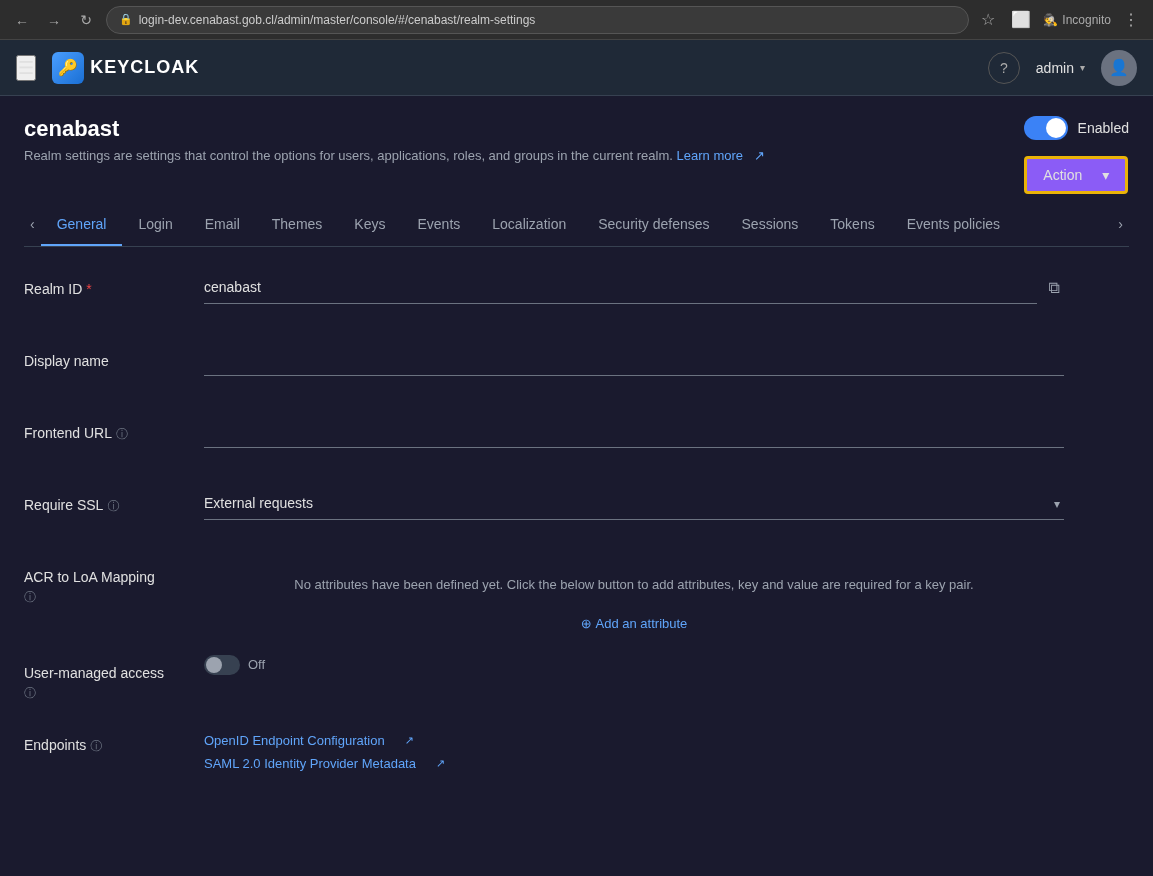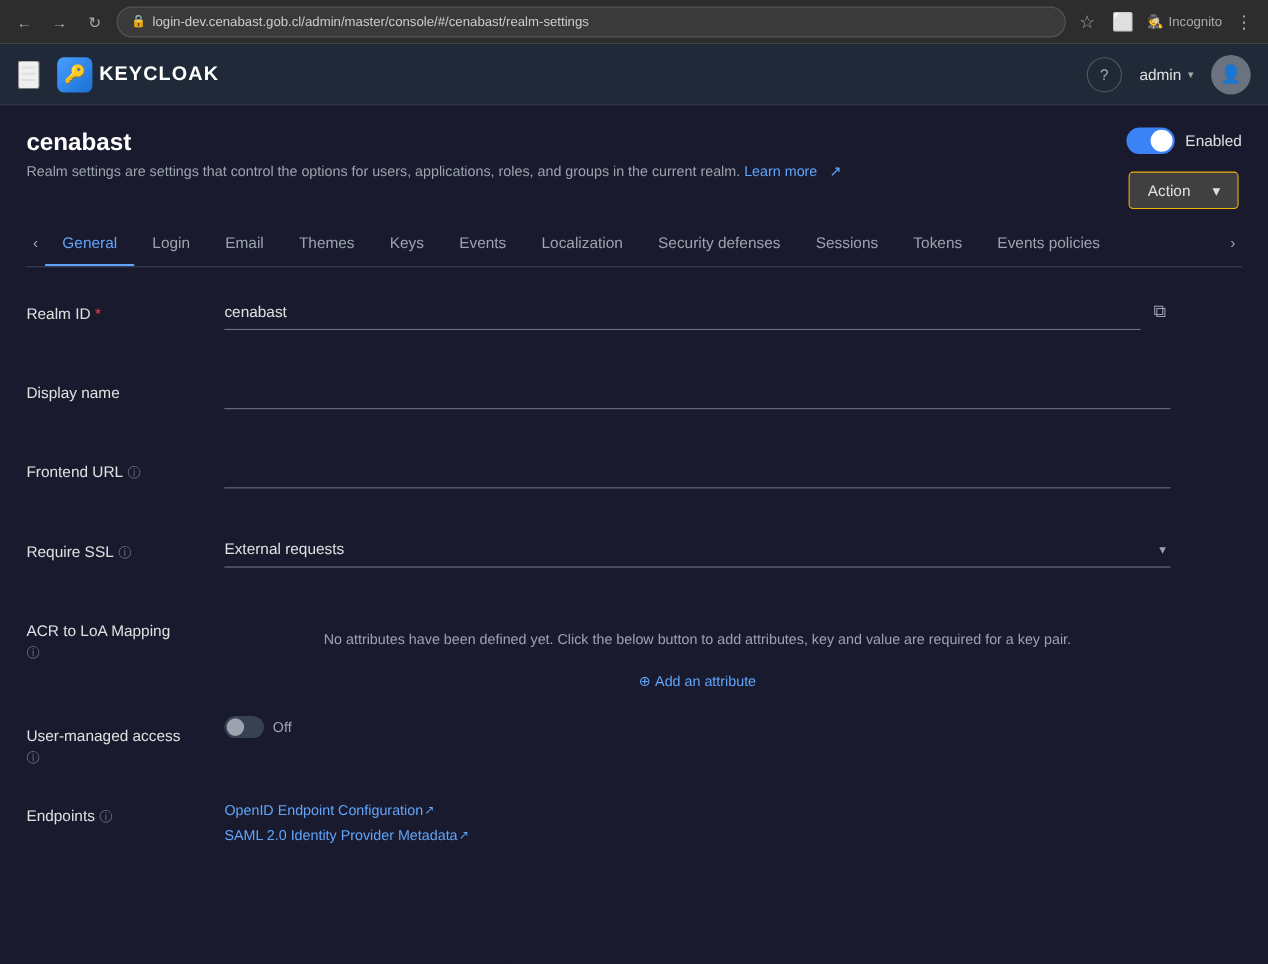--- a/index.html
+++ b/index.html
@@ -160,22 +160,22 @@
       background: #fff;
       border-radius: 50%;
       position: absolute;
       top: 2px; right: 2px;
       transition: left 0.2s;
     }
     .enabled-label {
       color: #e0e0e0; font-size: 14px;
     }
     .action-btn {
-      background: #404040;
-      border: 1px solid #eab308;
+      background: #8b5cf6;
+      border: 3px solid #eab308;
       color: #e0e0e0;
       padding: 8px 16px;
       border-radius: 4px;
       cursor: pointer;
       display: flex; align-items: center; gap: 20px;
       font-size: 14px;
     }
 
     
     .tabs-container {
@@ -329,21 +329,21 @@
     .endpoint-links {
       display: flex;
       flex-direction: column;
       gap: 8px;
       padding-top: 6px;
     }
     .endpoint-link {
       color: #60a5fa;
       text-decoration: none;
       font-size: 13px;
-      display: inline-flex; align-items: center; gap: 1px;
+      display: inline-flex; align-items: center; gap: 20px;
     }
     .ext-link-icon { font-size: 11px; }
 
     
     .input-line {
       width: 100%;
       border: none;
       border-bottom: 1px solid #6b7280;
       padding: 8px 0;
       background: transparent;

